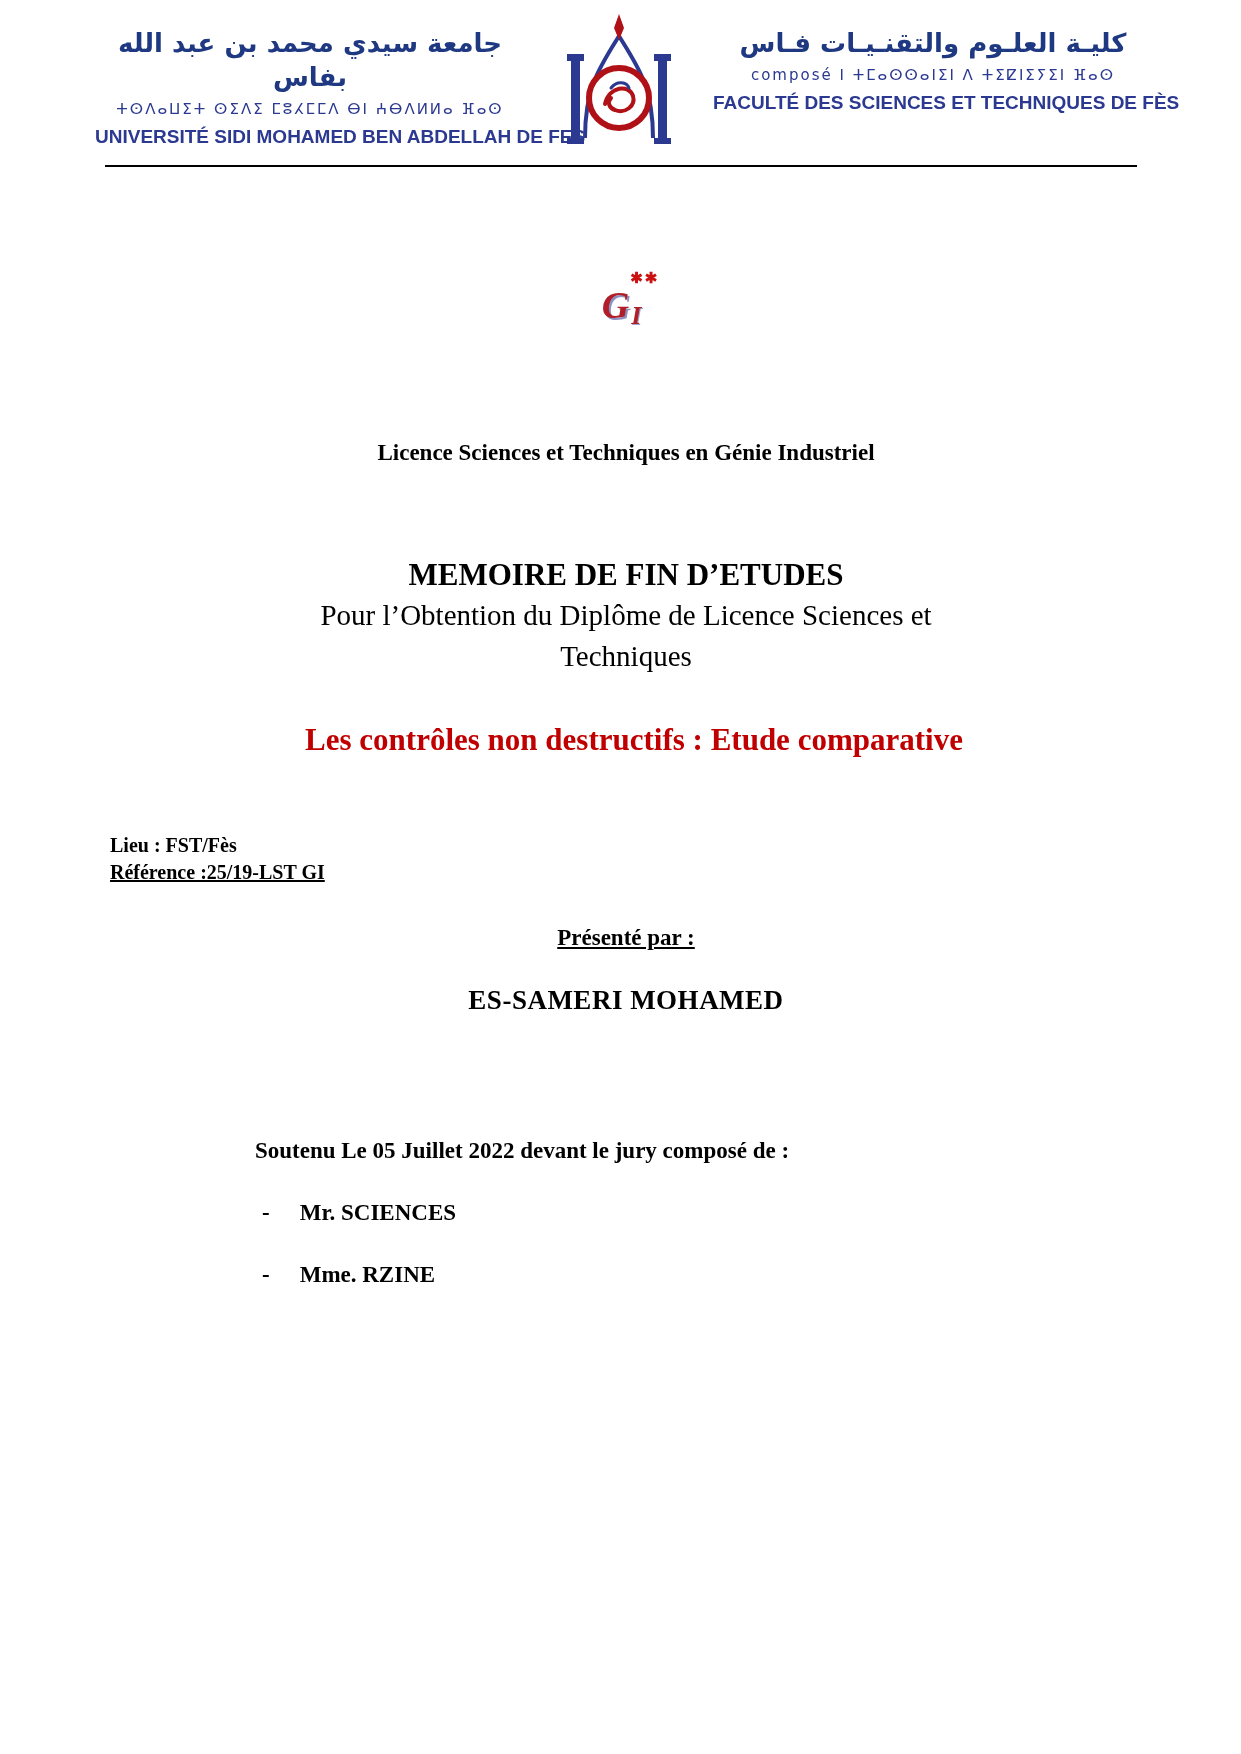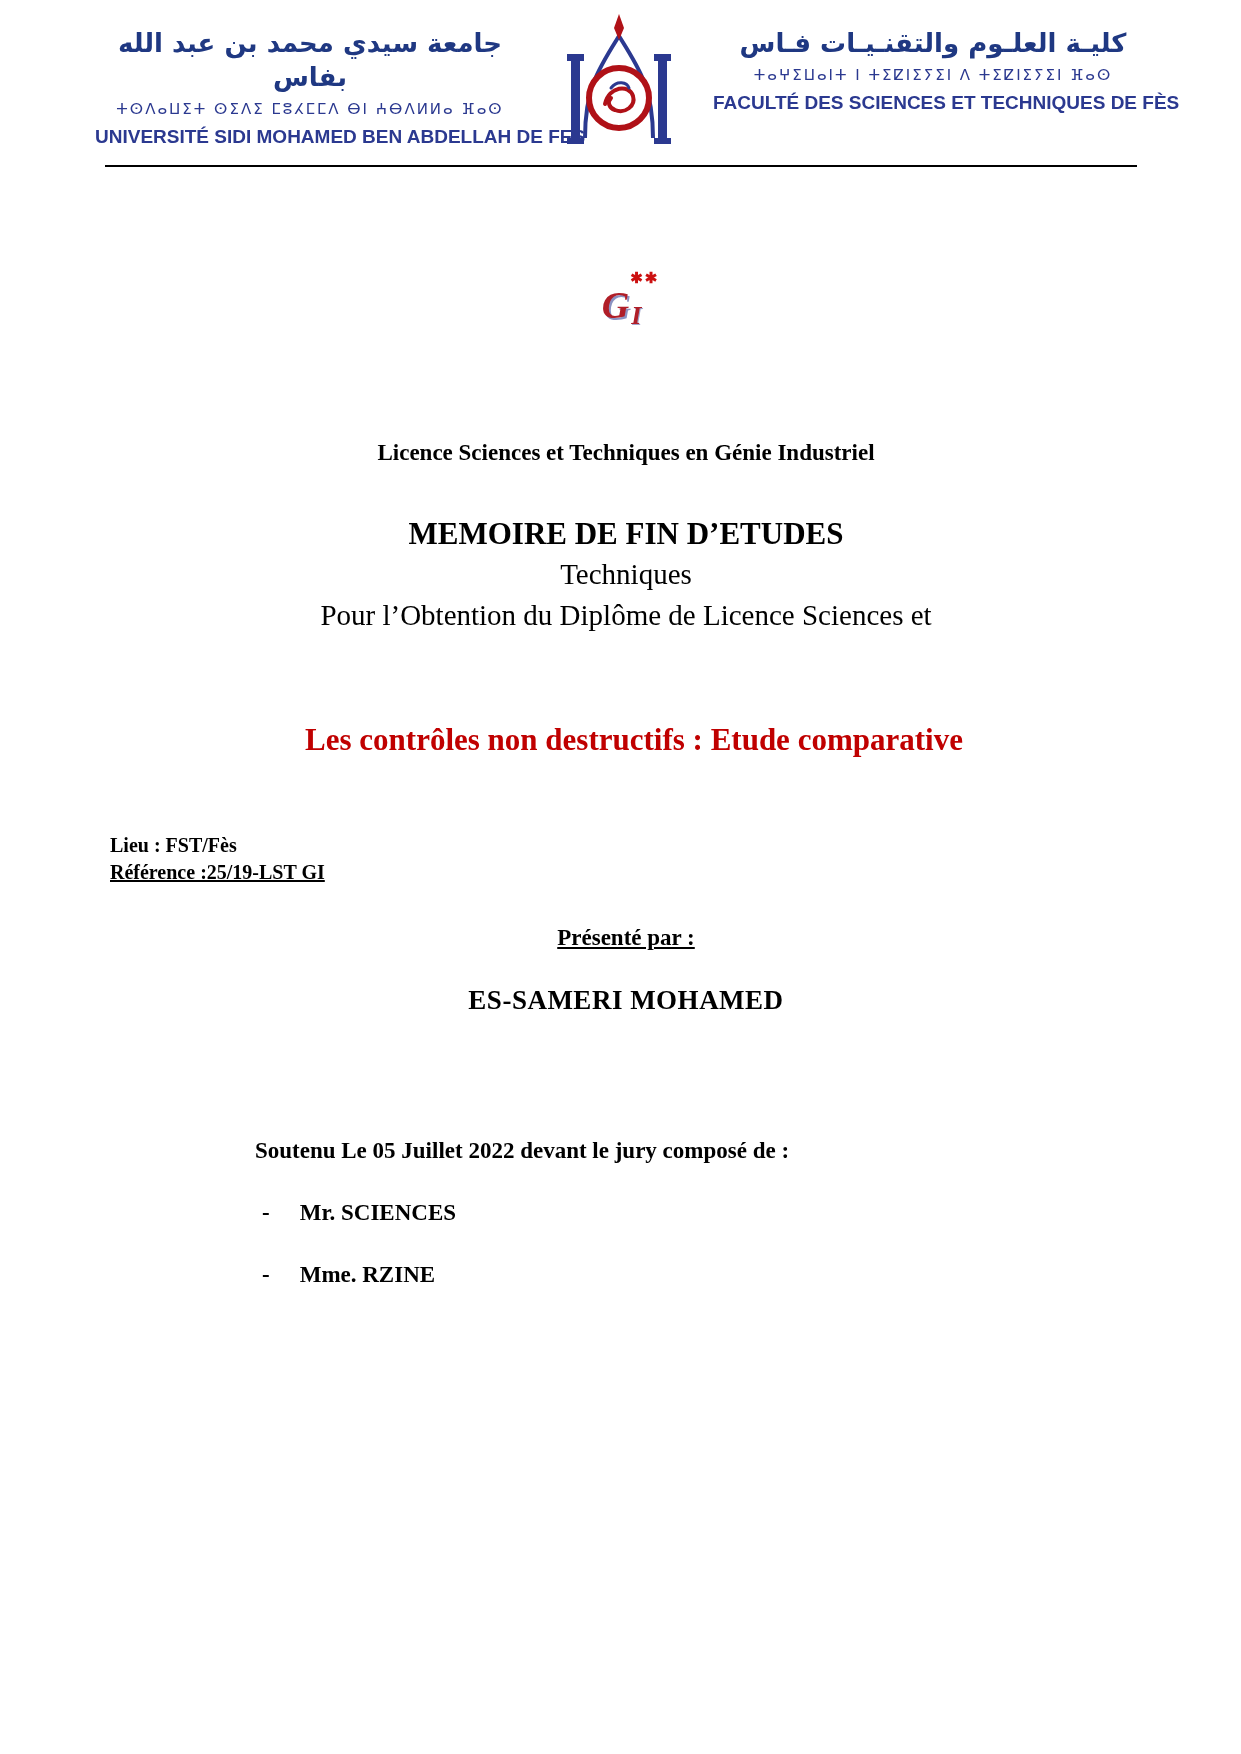--- a/index.html
+++ b/index.html
@@ -96,21 +96,21 @@
   }
 
   
   .center-text { position: absolute; left: 0; right: 0; text-align: center; padding-left: 11px; }
 
   .program {
     top: 440px;
     font-size: 23px;
     font-weight: bold;
   }
-  .memoire-block { top: 513px; line-height: 41px; }
+  .memoire-block { top: 554px; line-height: 41px; }
   .memoire-title { font-size: 31px; font-weight: bold; }
   .memoire-sub   { font-size: 29px; }
 
   .thesis-title {
     top: 722px;
     font-size: 31px;
     font-weight: bold;
     color: #c00000;
     margin-left: 16px;
   }
@@ -185,40 +185,40 @@
         <path d="M56 4 L61 18 L56 30 L51 18 Z" fill="#b01117"></path>
 
         <circle cx="56" cy="88" r="30" fill="#ffffff" stroke="#b01117" stroke-width="6"></circle>
         <path d="M42 94 C46 76 66 74 70 86 C73 96 62 104 52 100 C46 98 44 92 48 88" fill="none" stroke="#b01117" stroke-width="4" stroke-linecap="round"></path>
         <path d="M48 78 C54 70 64 72 66 78" fill="none" stroke="#2b3990" stroke-width="3" stroke-linecap="round"></path>
       </svg>
     </div>
 
     <div class="header-col right">
       <div class="arabic-line">كليـة العلـوم والتقنـيـات فـاس</div>
-      <div class="tifinagh-line">ⵜⴰⵖⵉⵡⴰⵏⵜ ⵏ ⵜⵉⵇⵏⵉⵢⵉⵏ ⴷ ⵜⵉⵇⵏⵉⵢⵉⵏ ⴼⴰⵙ</div>
+      <div class="tifinagh-line">composé ⵏ ⵜⵎⴰⵙⵙⴰⵏⵉⵏ ⴷ ⵜⵉⵇⵏⵉⵢⵉⵏ ⴼⴰⵙ</div>
       <div class="french-line">FACULTÉ DES SCIENCES ET TECHNIQUES DE FÈS</div>
     </div>
   </div>
 
   <div class="header-rule"></div>
 
   <div class="gi-mark">
     <span class="gi-inner">
       <span class="gi-g">G</span><span class="gi-i">I</span>
       <span class="gi-dots">✱✱</span>
     </span>
   </div>
 
   <div class="center-text program">Licence Sciences et Techniques en Génie Industriel</div>
 
   <div class="center-text memoire-block">
     <div class="memoire-title">MEMOIRE DE FIN D’ETUDES</div>
+    <div class="memoire-sub">Pour l’Obtention du Diplôme de Licence Sciences et</div>
     <div class="memoire-sub">Techniques</div>
-    <div class="memoire-sub">Pour l’Obtention du Diplôme de Licence Sciences et</div>
   </div>
 
   <div class="center-text thesis-title">Les contrôles non destructifs : Etude comparative</div>
 
   <div class="place-block">
     <div>Lieu : FST/Fès</div>
     <div class="underlined">Référence :25/19-LST GI</div>
   </div>
 
   <div class="center-text presented-by">

